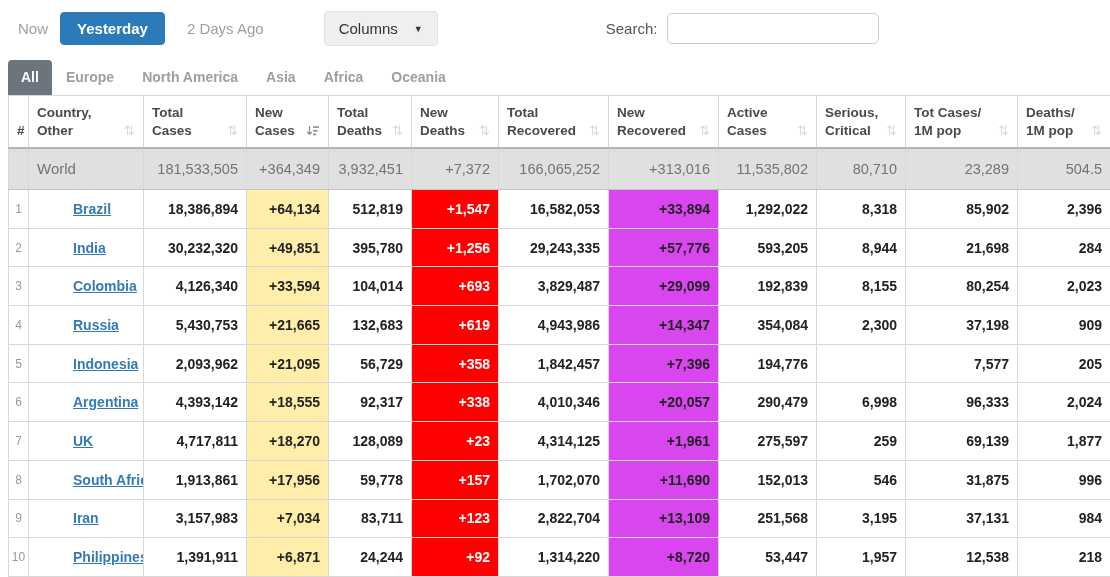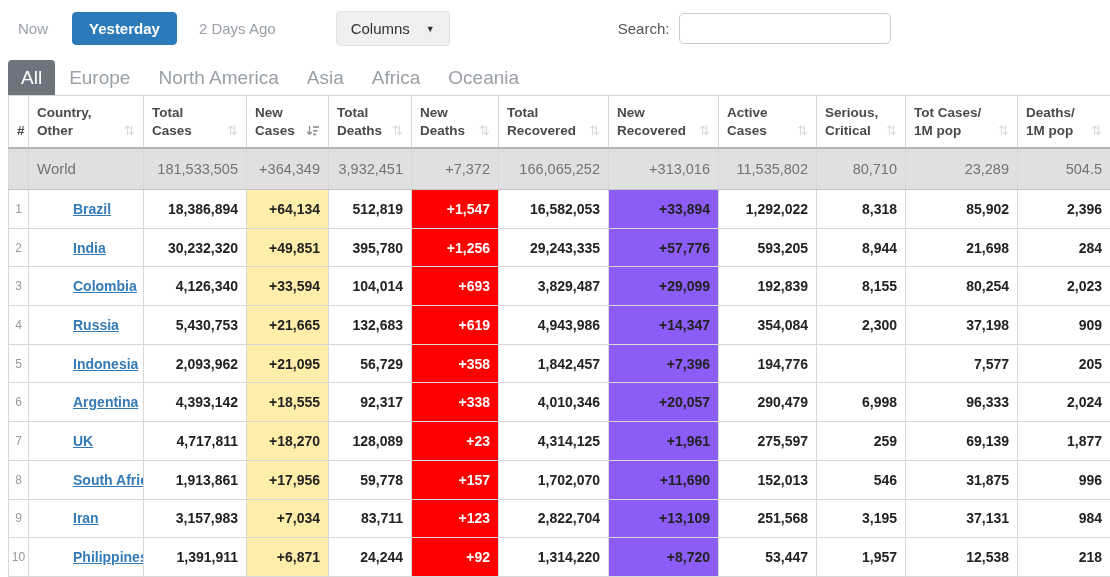--- a/index.html
+++ b/index.html
@@ -12,21 +12,21 @@
 
   
   .toolbar {
     height: 55px; display: flex; align-items: center;
     padding-left: 18px; padding-top: 2px;
   }
   .textlink {
     color: #9aa0a6; font-size: 15px; text-decoration: none; cursor: pointer;
   }
   .btn-primary {
-    margin-left: 24px; background: #2b7bba; color: #fff; border: 1px solid #2b7bba;
+    margin-left: 12px; background: #2b7bba; color: #fff; border: 1px solid #2b7bba;
     border-radius: 4px; font-size: 15px; font-weight: bold;
     padding: 7px 16px; cursor: pointer;
     font-family: "Liberation Sans", sans-serif;
   }
   .link-2days { margin-left: 22px; }
   .btn-columns {
     margin-left: 60px; background: #efefef; border: 1px solid #e2e2e2;
     border-radius: 4px; color: #333; font-size: 15px; padding: 8px 14px;
     cursor: pointer; font-family: "Liberation Sans", sans-serif;
     display: inline-flex; align-items: center; gap: 16px;
@@ -36,22 +36,22 @@
   .search-label { color: #555; font-size: 15px; }
   .search-input {
     margin-left: 10px; width: 212px; height: 31px;
     border: 1px solid #ccc; border-radius: 5px; padding: 4px 8px;
     font-size: 14px; font-family: "Liberation Sans", sans-serif; outline: none;
   }
 
   
   .tabs { padding-left: 8px; height: 40px; display: flex; align-items: flex-end; }
   .tab {
-    font-size: 19px; color: #9aa0a6; padding: 10px 14px; cursor: pointer;
-    border-radius: 4px 4px 0 0; line-height: 15px;
+    font-size: 14px; color: #9aa0a6; padding: 10px 14px; cursor: pointer;
+    border-radius: 4px 4px 0 0; line-height: 15px; font-weight: bold;
   }
   .tab.active { background: #6c757d; color: #fff; padding: 10px 13px; }
 
   
   table {
     margin-left: 8px; width: 1102px;
     border-collapse: collapse; table-layout: fixed;
   }
   th, td { border: 1px solid #d8d8d8; overflow: hidden; white-space: nowrap; }
   th {
@@ -69,21 +69,21 @@
   td {
     height: 38.7px; vertical-align: middle;
     font-size: 14px; font-weight: bold; color: #222;
     text-align: right; padding: 0 8px;
   }
   td.rank { text-align: center; color: #999; font-size: 12px; font-weight: normal; padding: 0 2px; }
   td.country { text-align: left; }
   td.country a { color: #337ab7; font-weight: bold; text-decoration: underline; font-size: 14px; cursor: pointer; padding-left: 36px; }
   td.cell-yellow { background: #FFEEAA; }
   td.cell-red { background: #FF0000; color: #fff; }
-  td.cell-green { background: #8b5cf6; }
+  td.cell-green { background: #d946ef; }
 
   tr.world-row td {
     height: 42px; background: #E0E0E0; font-weight: normal; color: #737373; font-size: 14.5px;
     border-bottom: 1px solid #c4c4c4;
   }
   tr.world-row td.country { font-size: 15px; }
 </style>
 </head>
 <body>
 

